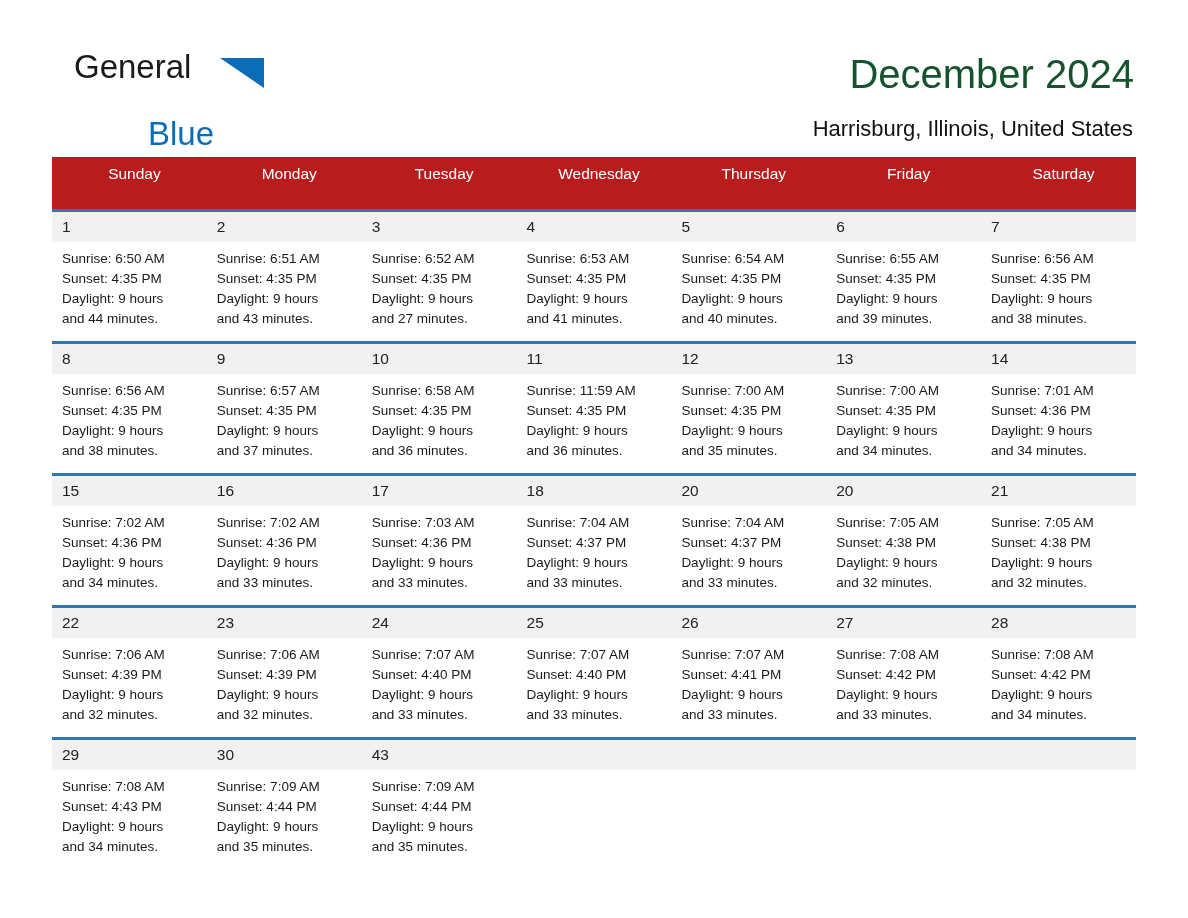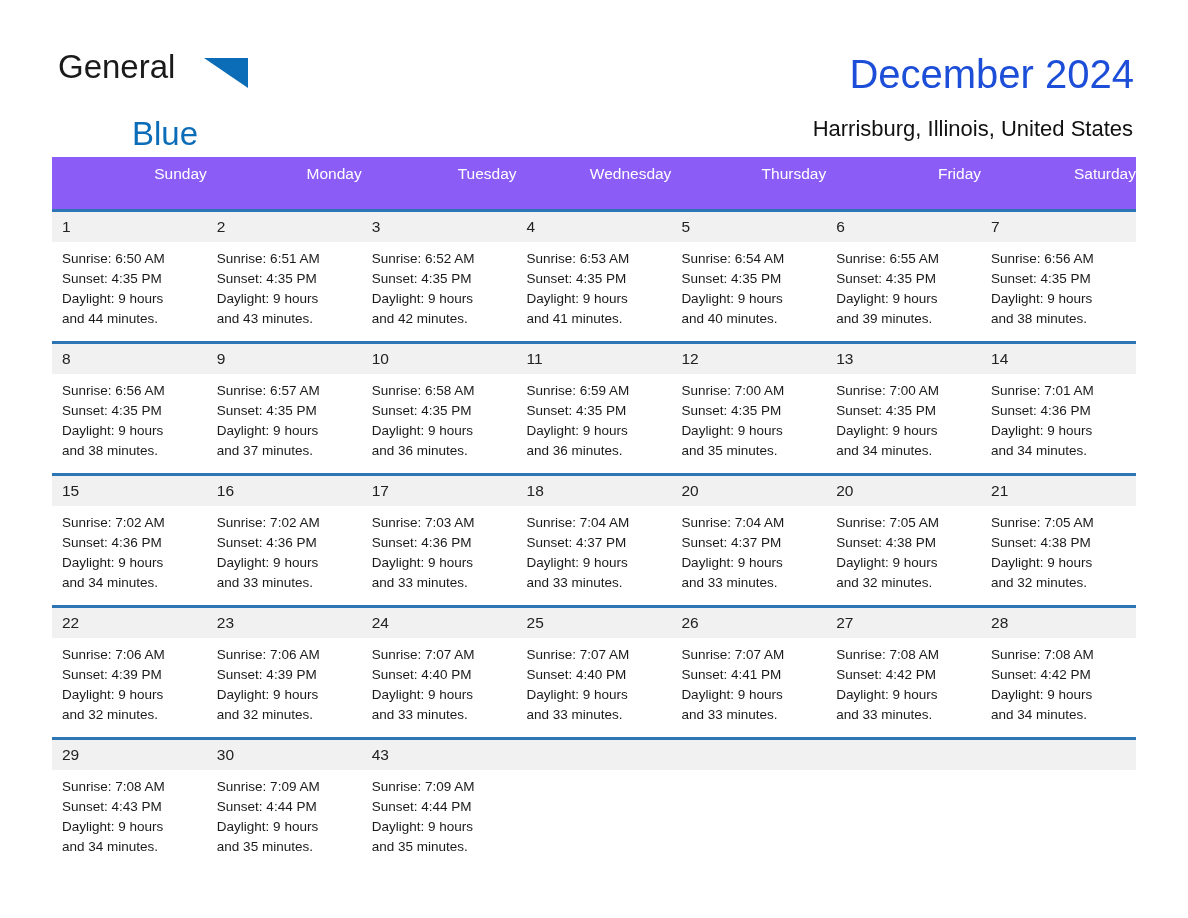--- a/index.html
+++ b/index.html
@@ -23,21 +23,21 @@
 
   
   .header {
     position: relative;
     height: 112px;
     padding: 0 52px;
     box-sizing: border-box;
   }
   .logo {
     position: absolute;
-    left: 56px;
+    left: 72px;
     top: 48px;
     width: 200px;
     height: 74px;
   }
   .logo-general {
     font-size: 33px;
     line-height: 38px;
     color: #1a1a1a;
     letter-spacing: 0px;
     font-weight: 400;
@@ -64,21 +64,21 @@
     top: 31px;
     margin-top: 36px;
   }
   .title {
     position: absolute;
     right: 54px;
     top: 50px;
     font-size: 40px;
     line-height: 48px;
     font-weight: 400;
-    color: #1d4ed8;
+    color: #14532d;
     text-align: right;
     white-space: nowrap;
   }
   .subtitle {
     position: absolute;
     right: 55px;
     top: 116px;
     font-size: 22px;
     line-height: 26px;
     font-weight: 400;
@@ -95,25 +95,25 @@
     width: 1084px;
   }
   table.cal {
     border-collapse: collapse;
     table-layout: fixed;
     width: 1084px;
   }
   table.cal col { width: 154.857px; }
 
   thead th {
-    background: #8b5cf6;
+    background: #b91c1c;
     color: #ffffff;
     font-size: 15.5px;
     font-weight: 400;
-    text-align: right;
+    text-align: center;
     padding: 8px 0 26px 10px;
     height: 17px;
     border: none;
   }
 
   tbody tr.week td {
     vertical-align: top;
     border-top: 3px solid #2e75b6;
     padding: 0;
     height: 132px;
@@ -202,21 +202,21 @@
               <div>Daylight: 9 hours</div>
               <div>and 43 minutes.</div>
             </div>
           </td>
           <td>
             <div class="daynum">3</div>
             <div class="info">
               <div>Sunrise: 6:52 AM</div>
               <div>Sunset: 4:35 PM</div>
               <div>Daylight: 9 hours</div>
-              <div>and 42 minutes.</div>
+              <div>and 27 minutes.</div>
             </div>
           </td>
           <td>
             <div class="daynum">4</div>
             <div class="info">
               <div>Sunrise: 6:53 AM</div>
               <div>Sunset: 4:35 PM</div>
               <div>Daylight: 9 hours</div>
               <div>and 41 minutes.</div>
             </div>
@@ -274,21 +274,21 @@
             <div class="info">
               <div>Sunrise: 6:58 AM</div>
               <div>Sunset: 4:35 PM</div>
               <div>Daylight: 9 hours</div>
               <div>and 36 minutes.</div>
             </div>
           </td>
           <td>
             <div class="daynum">11</div>
             <div class="info">
-              <div>Sunrise: 6:59 AM</div>
+              <div>Sunrise: 11:59 AM</div>
               <div>Sunset: 4:35 PM</div>
               <div>Daylight: 9 hours</div>
               <div>and 36 minutes.</div>
             </div>
           </td>
           <td>
             <div class="daynum">12</div>
             <div class="info">
               <div>Sunrise: 7:00 AM</div>
               <div>Sunset: 4:35 PM</div>

